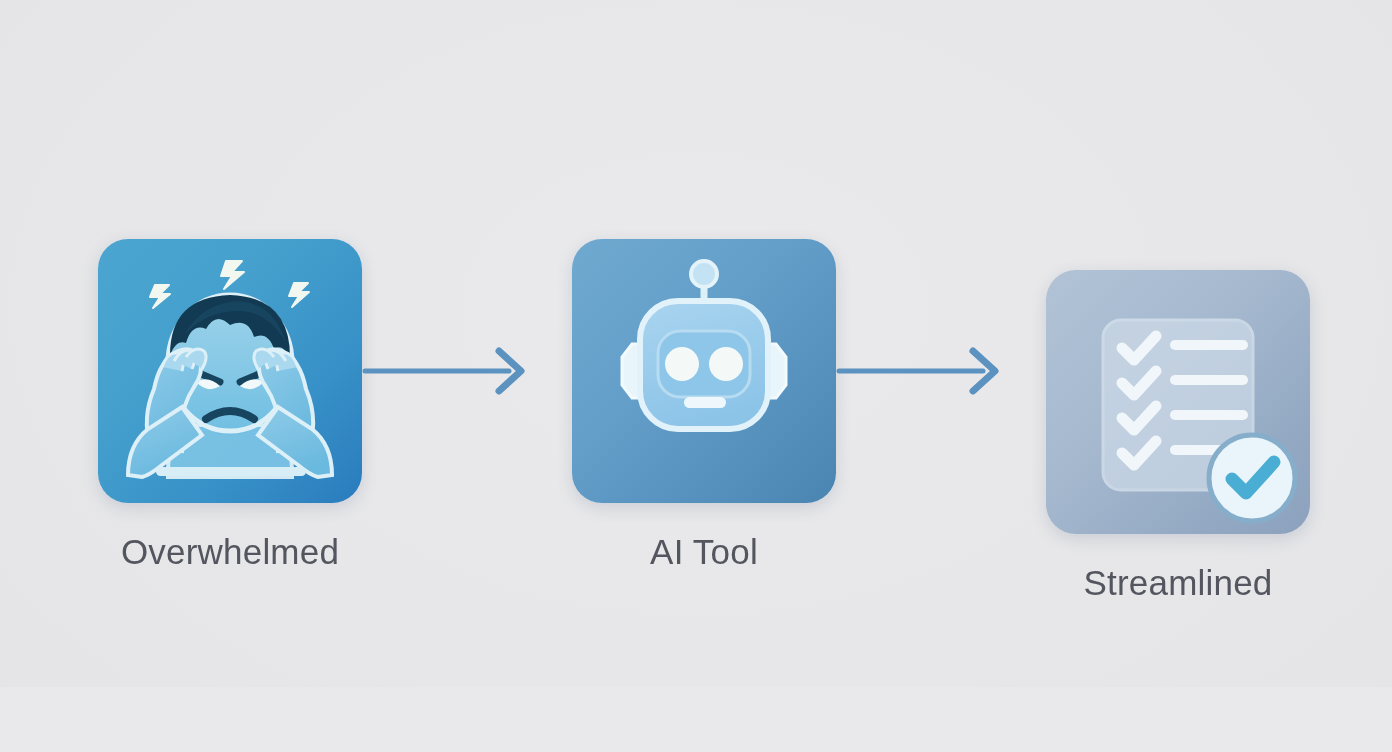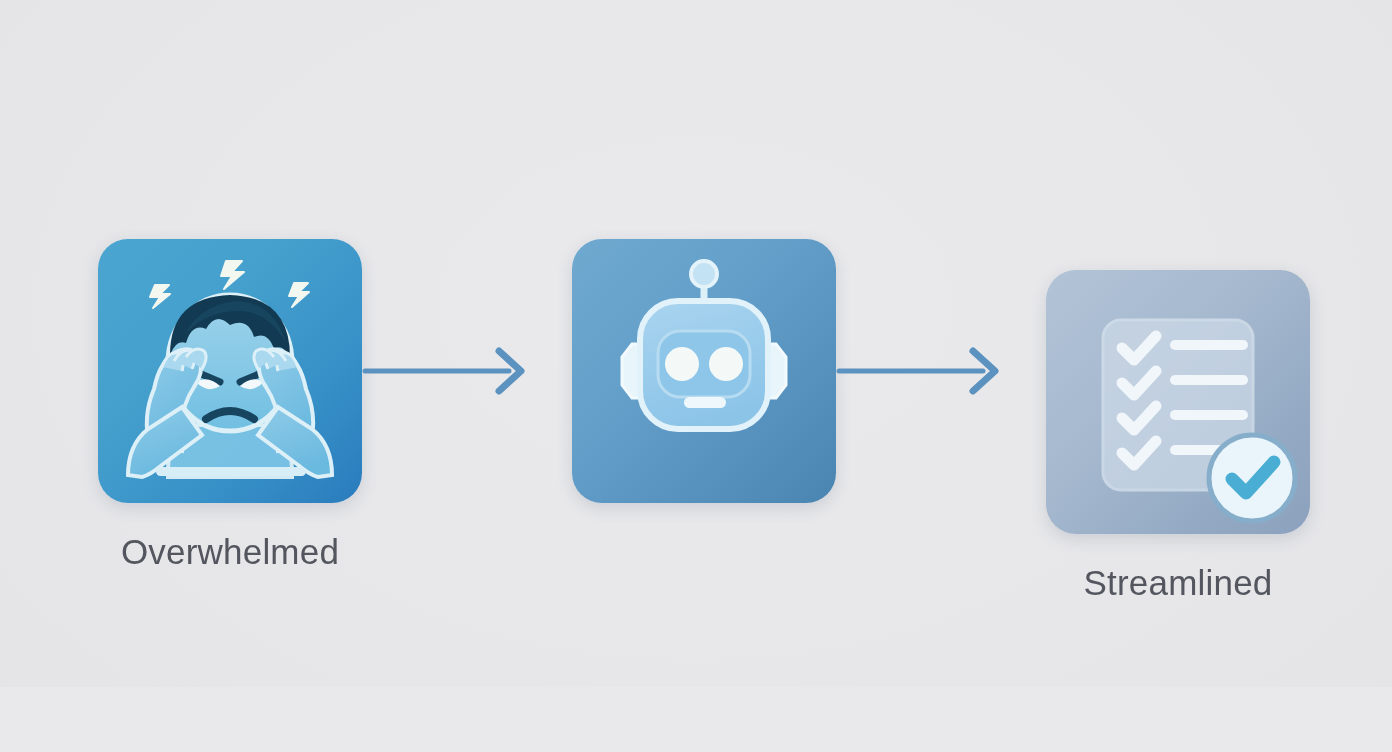--- a/index.html
+++ b/index.html
@@ -179,20 +179,21 @@
         <rect x="68" y="62" width="128" height="128" rx="38" fill="url(#botG)" stroke="#e2f2fa" stroke-width="6"></rect>
 
         <rect x="86" y="92" width="92" height="66" rx="22" fill="#8ec6e9" stroke="#b7dcf1" stroke-width="3"></rect>
 
         <circle cx="110" cy="125" r="17" fill="#f4f9f7"></circle>
         <circle cx="154" cy="125" r="17" fill="#f4f9f7"></circle>
 
         <rect x="112" y="158" width="42" height="11" rx="5.5" fill="#eef8fc"></rect>
       </svg>
     </div>
+    <div class="caption">AI Tool</div>
   </div>
 
   <div class="arrow arrow-2">
     <svg viewBox="0 0 175 52" xmlns="http://www.w3.org/2000/svg">
       <line x1="3" y1="26" x2="147" y2="26" stroke="#5b92c0" stroke-width="5" stroke-linecap="round"></line>
       <polyline points="137,6 159,26 137,46" fill="none" stroke="#5b92c0" stroke-width="7" stroke-linecap="round" stroke-linejoin="round"></polyline>
     </svg>
   </div>
 
   <div class="stage stage-3">

